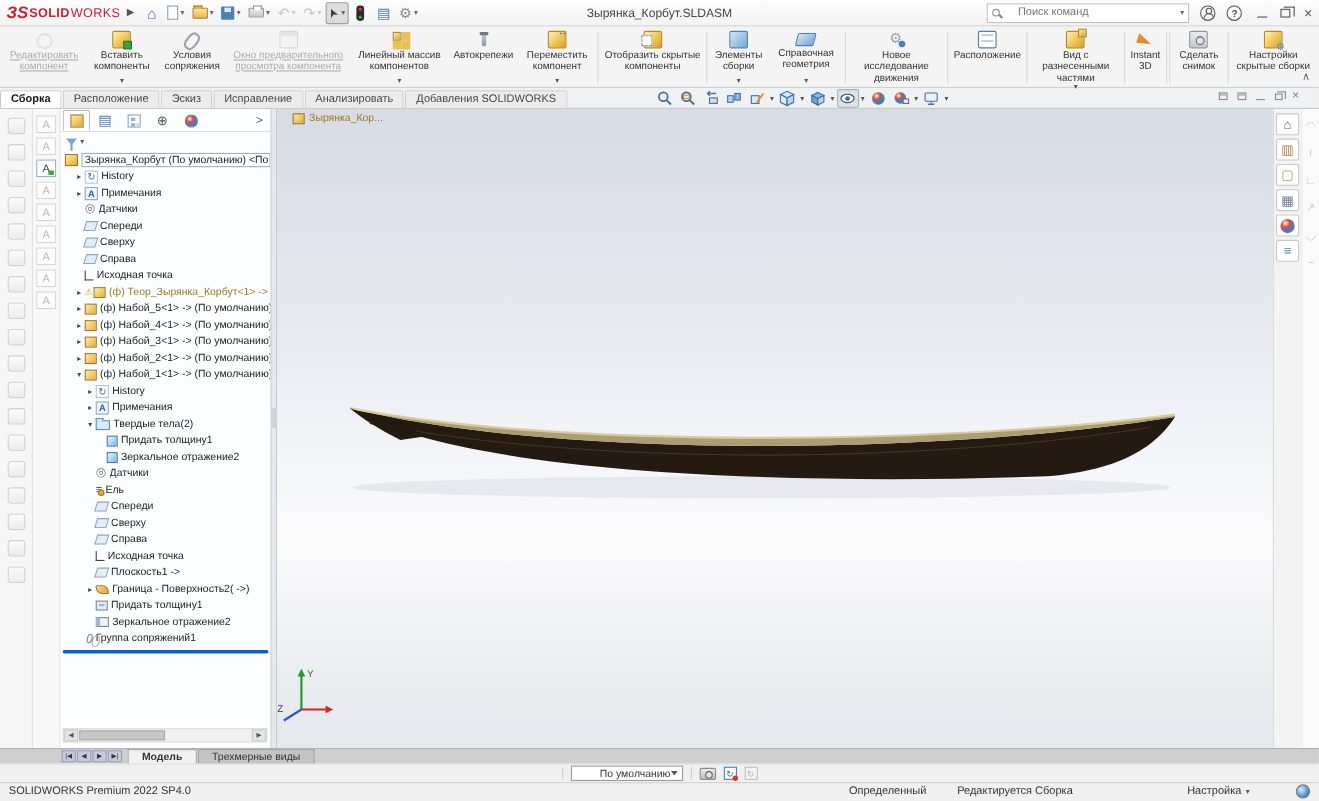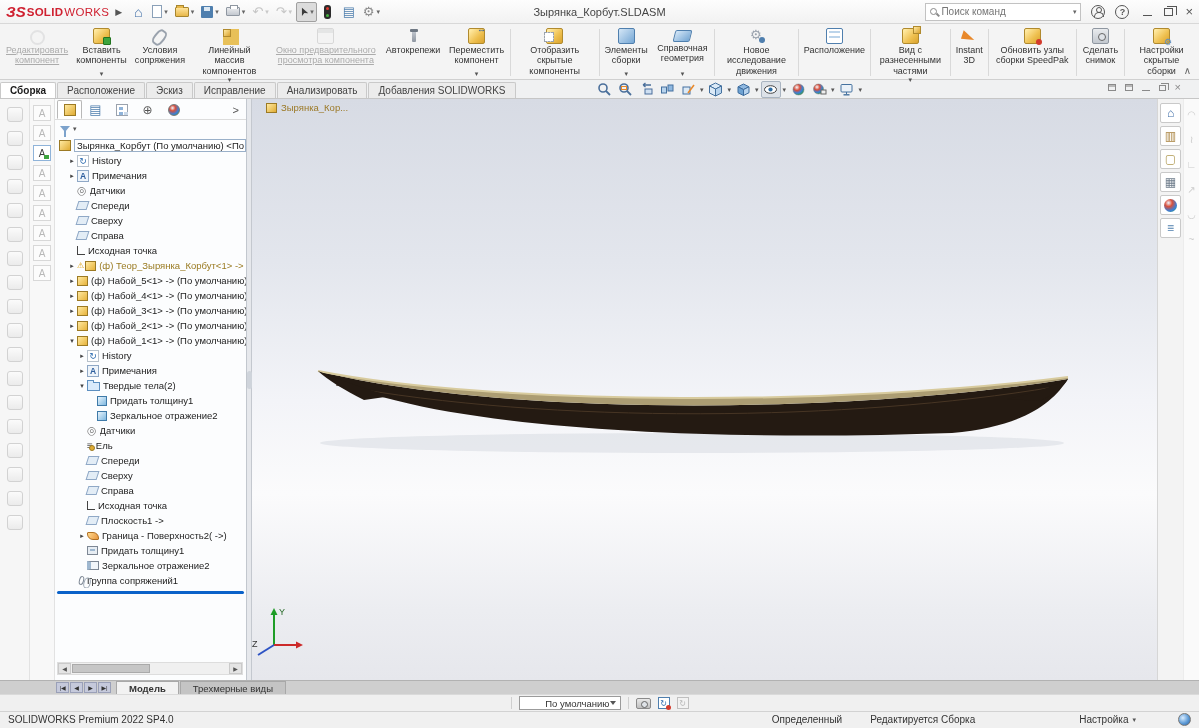--- a/index.html
+++ b/index.html
@@ -30,21 +30,21 @@
 .qi-undo::before{content:"↶";font-size:13px;color:#c6c6c6;}
 .qi-redo::before{content:"↷";font-size:13px;color:#c6c6c6;}
 .qi-select::before{content:"➤";font-size:11px;color:#3c3c3c;display:inline-block;transform:rotate(-115deg);}
 .qi-appearance-lights{width:7px;height:14px;background:#2b2b2b;border-radius:3px;position:relative;}
 .qi-appearance-lights::before{content:"";position:absolute;top:2px;left:2px;width:3px;height:3px;border-radius:50%;background:#e03a2f;}
 .qi-appearance-lights::after{content:"";position:absolute;bottom:2px;left:2px;width:3px;height:3px;border-radius:50%;background:#43b13f;}
 .qi-task-list::before{content:"▤";font-size:13px;color:#4f7fae;}
 .qi-options::before{content:"⚙";font-size:13px;color:#8a8a8a;}
 .title-center{position:absolute;left:300px;right:300px;text-align:center;font-size:11px;color:#444;pointer-events:none;}
 .tb-right{margin-left:auto;display:flex;align-items:center;gap:10px;}
-.search{display:flex;align-items:center;width:156px;height:18px;background:#fff;border:1px solid #c2c2c2;padding:0 4px;gap:4px;}
+.search{display:flex;align-items:center;width:184px;height:18px;background:#fff;border:1px solid #c2c2c2;padding:0 4px;gap:16px;}
 .search input{border:none;outline:none;flex:1;font-size:10px;font-family:inherit;color:#444;min-width:0;background:transparent;}
 .mag{width:7px;height:7px;border:1.5px solid #8a8a8a;border-radius:50%;position:relative;flex:none;}
 .mag::after{content:"";position:absolute;width:4px;height:1.5px;background:#8a8a8a;right:-3.5px;bottom:-1px;transform:rotate(45deg);}
 .user-ic{width:14px;height:14px;border:1.2px solid #555;border-radius:50%;position:relative;}
 .user-ic::before{content:"";position:absolute;width:4px;height:4px;border:1.2px solid #555;border-radius:50%;top:1.5px;left:3.2px;}
 .user-ic::after{content:"";position:absolute;width:8px;height:4px;border:1.2px solid #555;border-bottom:none;border-radius:8px 8px 0 0;bottom:.5px;left:1.2px;}
 .help-ic{width:14px;height:14px;border:1.2px solid #555;border-radius:50%;display:flex;align-items:center;justify-content:center;font-size:9px;font-weight:bold;color:#555;}
 .winbtns{display:flex;align-items:center;gap:12px;margin-left:4px;color:#555;}
 .wmin{width:9px;height:8px;border-bottom:1.5px solid #555;}
 .wrest{width:9px;height:8px;border:1.2px solid #555;position:relative;}
@@ -290,29 +290,29 @@
     </div>
     <div class="rbtn">
       <span class="ric ric-insert-components"></span>
       <div class="lab">Вставить компоненты</div>
       <span class="rcaret">▾</span>
     </div>
     <div class="rbtn">
       <span class="ric ric-mate"></span>
       <div class="lab">Условия сопряжения</div>
     </div>
+    <div class="rbtn disabled">
+      <span class="ric ric-component-preview-window"></span>
+      <div class="lab">Окно предварительного просмотра компонента</div>
+    </div>
     <div class="rbtn">
       <span class="ric ric-linear-component-pattern"></span>
       <div class="lab">Линейный массив компонентов</div>
       <span class="rcaret">▾</span>
     </div>
-    <div class="rbtn disabled">
-      <span class="ric ric-component-preview-window"></span>
-      <div class="lab">Окно предварительного просмотра компонента</div>
-    </div>
     <div class="rbtn">
       <span class="ric ric-smart-fasteners"></span>
       <div class="lab">Автокрепежи</div>
     </div>
     <div class="rbtn">
       <span class="ric ric-move-component"></span>
       <div class="lab">Переместить компонент</div>
       <span class="rcaret">▾</span>
     </div>
     <div class="rsep"></div>
@@ -346,24 +346,20 @@
       <span class="ric ric-exploded-view"></span>
       <div class="lab">Вид с разнесенными частями</div>
       <span class="rcaret">▾</span>
     </div>
     <div class="rsep"></div>
     <div class="rbtn">
       <span class="ric ric-instant-3d"></span>
       <div class="lab">Instant 3D</div>
     </div>
     <div class="rsep"></div>
-    <div class="rbtn">
-      <span class="ric ric-update-speedpak"></span>
-      <div class="lab">Обновить узлы сборки SpeedPak</div>
-    </div>
     <div class="rsep"></div>
     <div class="rbtn">
       <span class="ric ric-take-snapshot"></span>
       <div class="lab">Сделать снимок</div>
     </div>
     <div class="rsep"></div>
     <div class="rbtn">
       <span class="ric ric-large-assembly-settings"></span>
       <div class="lab">Настройки скрытые сборки</div>
     </div>

